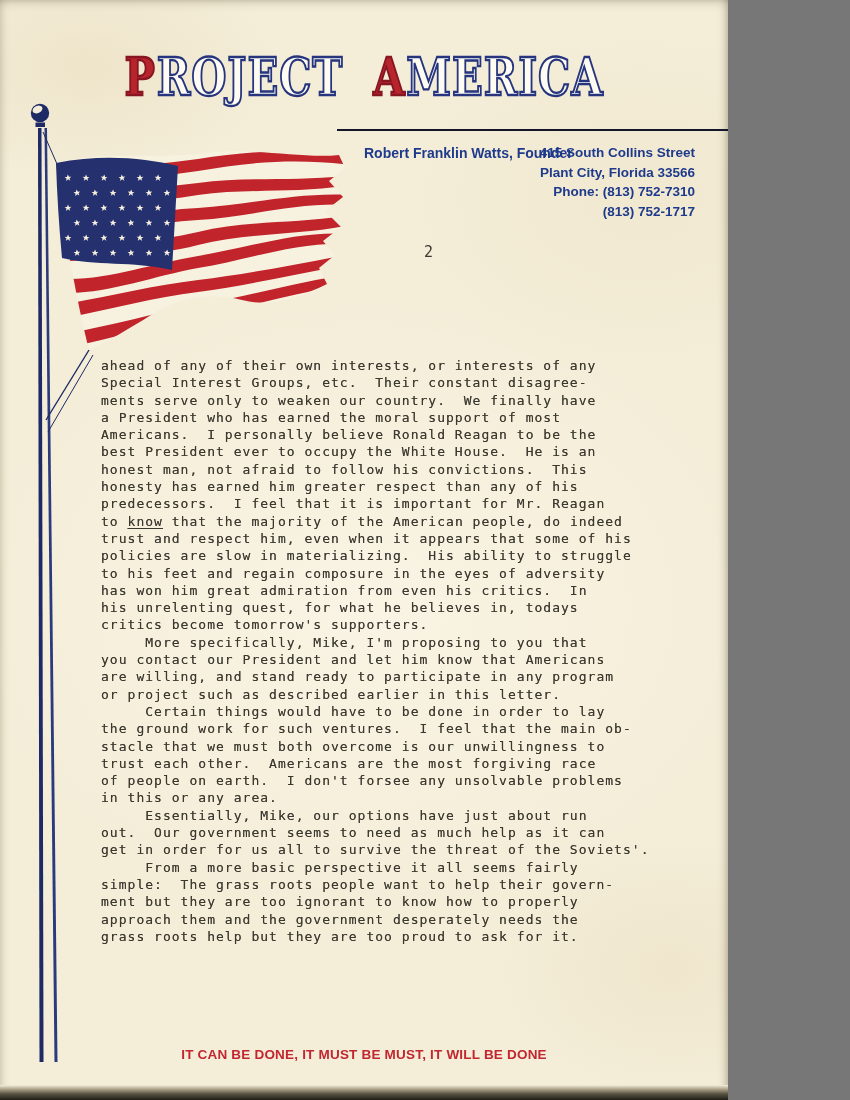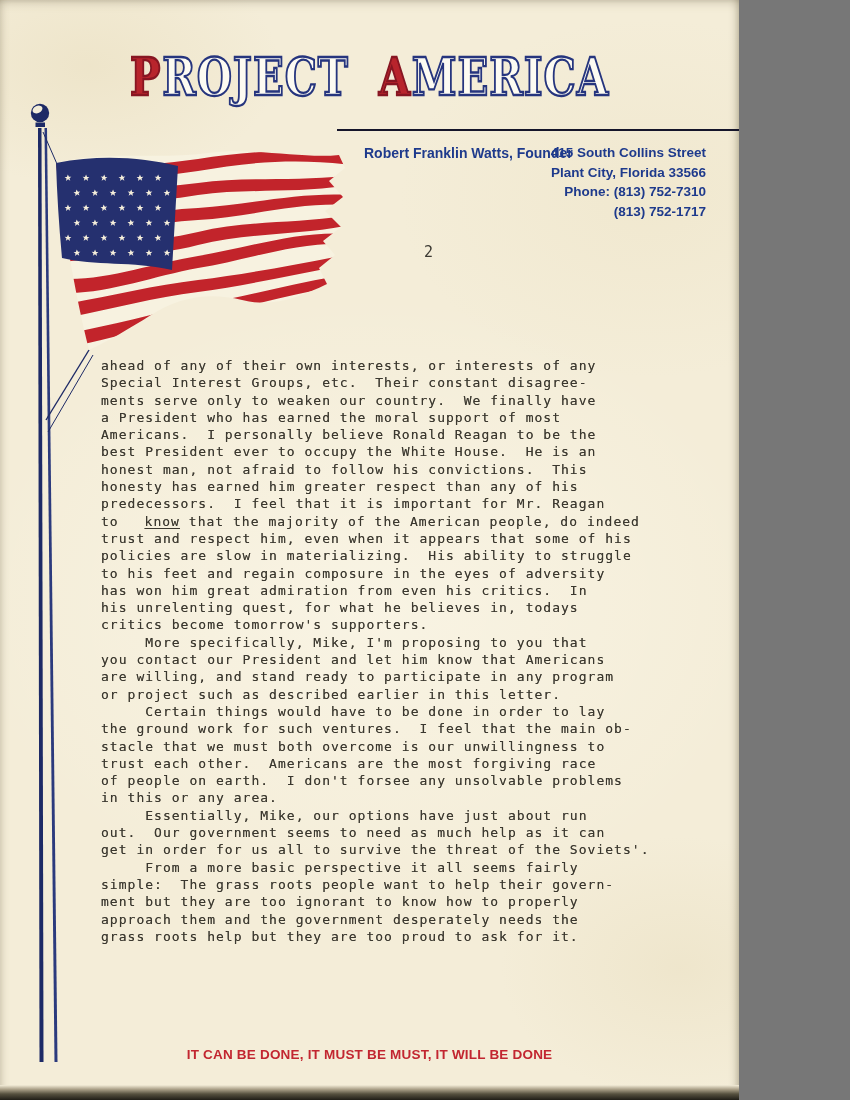--- a/index.html
+++ b/index.html
@@ -1,27 +1,28 @@
 <!DOCTYPE html>
 <html><head>
 <meta charset="utf-8">
 <style>
   html,body{margin:0;padding:0;background:#777;}
   .page{
-    position:relative;width:739px;height:1100px;overflow:hidden;
+    position:relative;width:680px;height:1100px;overflow:hidden;
     font-family:"Liberation Sans",sans-serif;
     background:
       radial-gradient(ellipse 320px 200px at 12% 6%, rgba(216,199,152,.22), transparent 60%),
       radial-gradient(ellipse 420px 300px at 88% 18%, rgba(222,207,162,.16), transparent 60%),
       radial-gradient(ellipse 560px 430px at 50% 55%, rgba(255,252,242,.45), transparent 72%),
       radial-gradient(ellipse 300px 220px at 92% 88%, rgba(214,197,150,.18), transparent 60%),
       #f4edd8;
     box-shadow: inset -7px 0 9px -6px rgba(98,88,62,.5),
                 inset 7px 0 9px -6px rgba(98,88,62,.3),
                 inset 0 9px 12px -9px rgba(98,88,62,.4);
+    padding-left: 48px;
   }
   .bottom-edge{
     position:absolute;left:0;right:0;bottom:0;height:15px;
     background:linear-gradient(180deg,#f4edd8 0%,#a79d85 30%,#56513f 60%,#201e17 100%);
   }
   
   .title{
     position:absolute;top:50px;left:0;width:100%;text-align:center;
     font-family:"DejaVu Serif",serif;font-weight:bold;font-size:46px;line-height:1;
     transform:scale(.88,1.15);transform-origin:50% 0;
@@ -46,21 +47,21 @@
     font-size:15px;color:#3c3a33;
   }
   
   .body-text{
     position:absolute;left:101px;top:357px;width:660px;margin:0;
     font-family:"DejaVu Sans Mono","Liberation Mono",monospace;
     font-size:13px;line-height:17.3px;letter-spacing:1.02px;
     color:#3b382f;white-space:pre;
     text-shadow:0 0 .6px rgba(59,56,47,.65);
   }
-  .body-text u{text-underline-offset:2px;margin-left:17px;}
+  .body-text u{text-underline-offset:2px;}
   .footer-motto{
     position:absolute;top:1047px;left:0;width:100%;text-align:center;
     color:#c22630;font-weight:bold;font-size:13.5px;letter-spacing:.2px;
   }
   .flag-svg{position:absolute;left:18px;top:98px;width:340px;height:980px;}
 </style>
 </head>
 <body>
 
 <div class="page">

